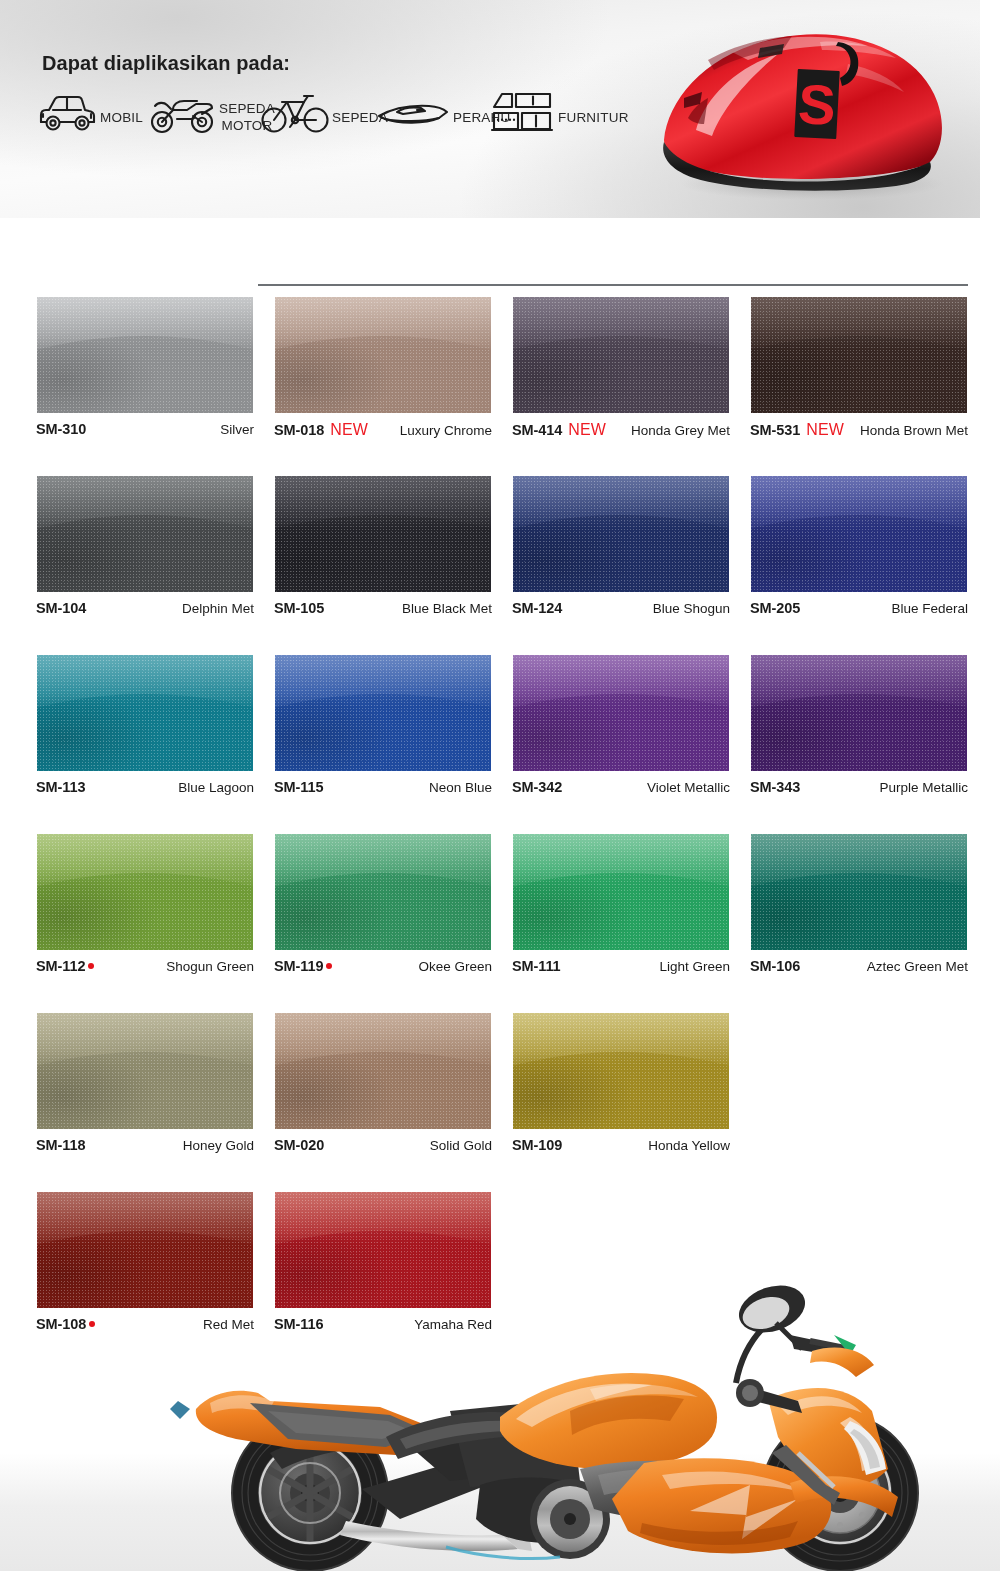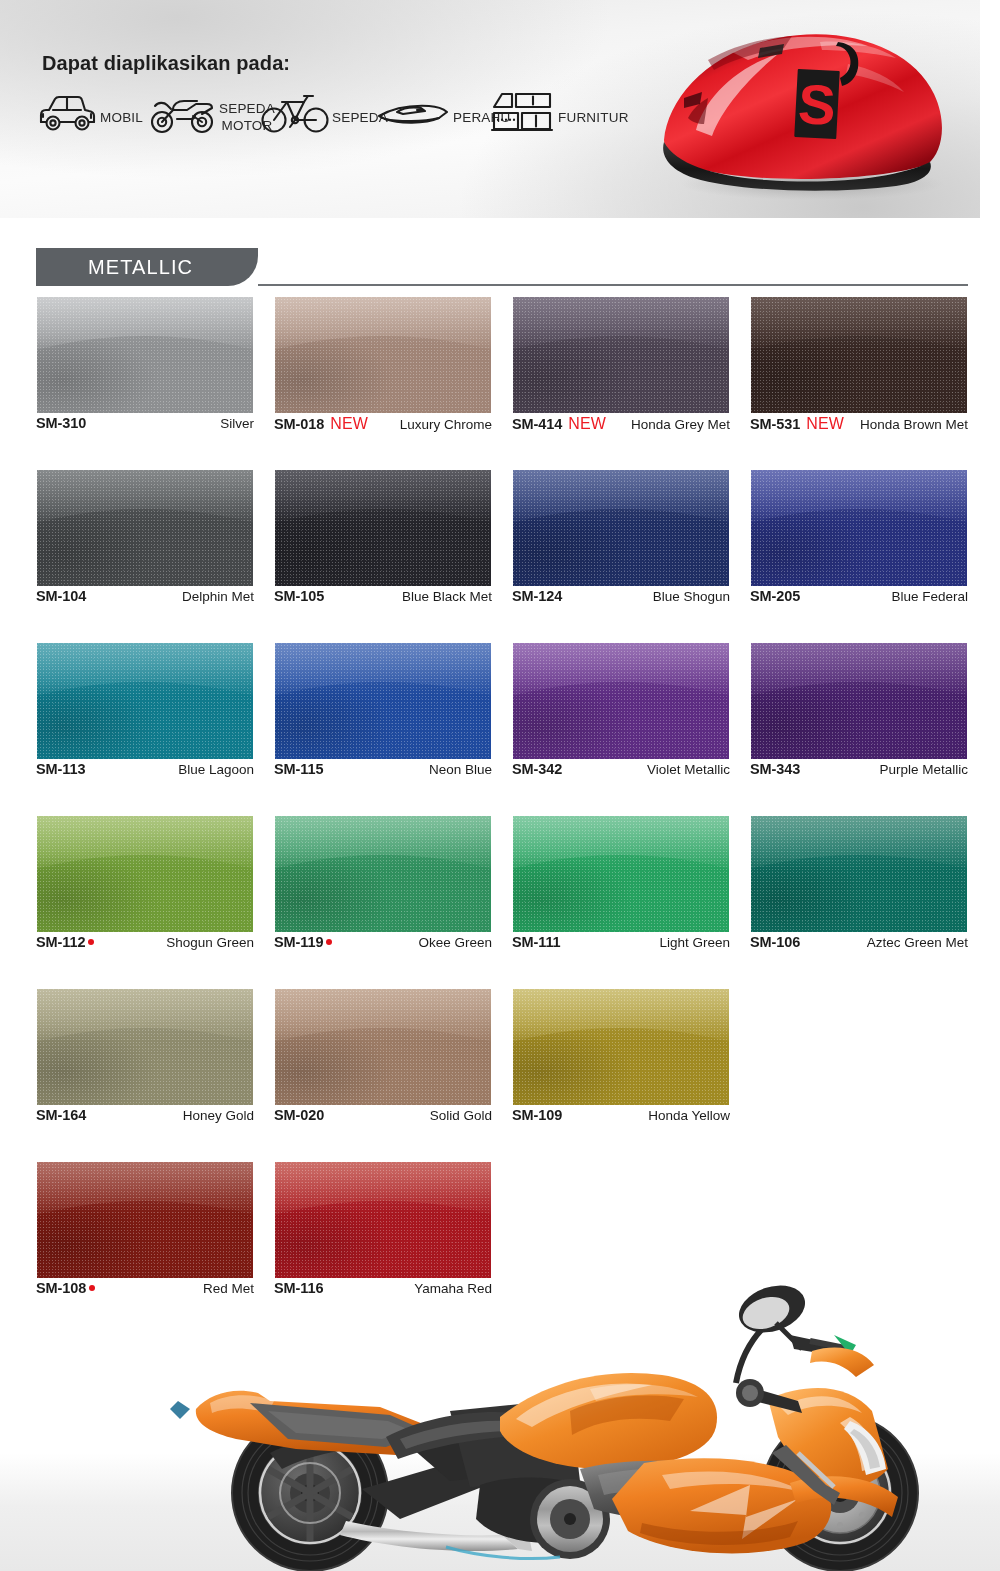--- a/index.html
+++ b/index.html
@@ -132,21 +132,21 @@
       radial-gradient(rgba(255,255,255,0.3) 0.5px, transparent 0.6px);
     background-size: 3px 3px, 4px 4px, 5px 5px;
     background-position: 0 0, 1px 2px, 2px 1px;
   }
   .swatch .topsheen {
     position: absolute; left: 0; right: 0; top: 0; height: 46%;
     background: linear-gradient(180deg, rgba(255,255,255,0.16) 0%, rgba(255,255,255,0) 100%);
   }
 
   .caption {
-    margin-top: 1px;
+    margin-top: 7px;
     display: flex;
     align-items: baseline;
     justify-content: space-between;
     height: 17px;
   }
   .code-wrap { display: flex; align-items: baseline; white-space: nowrap; }
   .code {
     font-size: 14.5px;
     font-weight: bold;
     color: #1c1c1c;
@@ -308,23 +308,20 @@
       <text x="175" y="112" font-family="'Liberation Sans',sans-serif" font-size="56" font-weight="bold" fill="#e8202a" text-anchor="middle" transform="rotate(3 175 92)">S</text>
       <path d="M196 30 C212 32 218 42 216 56 C214 66 208 72 200 74 L198 66 C206 62 210 54 208 46 C206 38 200 34 194 34 Z" fill="#141414"></path>
       <path d="M42 86 L60 80 L58 92 L42 96 Z" fill="#2a0208" opacity="0.7"></path>
       <path d="M118 36 L142 32 L140 42 L116 46 Z" fill="#1c1c1c" opacity="0.85"></path>
     </svg>
   </div>
 
 </div>
 
 <div class="section-band">
-  <div class="section-tab">
-    <span class="section-tab-label">METALLIC</span>
-  </div>
   <div class="section-rule"></div>
 </div>
 
 <div class="grid" id="grid">
     <div class="grid-row">
       <div class="cell">
         <div class="swatch">
           <div class="base" style="background: linear-gradient(178deg, rgb(194, 196, 198) 0%, rgb(141, 143, 145) 52%, rgb(141, 143, 145) 74%, rgb(112, 114, 116) 100%);"></div>
           <div class="arc" style="background: linear-gradient(rgb(141, 143, 145) 0%, rgb(141, 143, 145) 34%, rgb(112, 114, 116) 100%);"></div>
           <div class="pocket"></div>
@@ -579,21 +576,21 @@
       <div class="cell">
         <div class="swatch">
           <div class="base" style="background: linear-gradient(178deg, rgb(179, 174, 141) 0%, rgb(141, 138, 108) 52%, rgb(141, 138, 108) 74%, rgb(118, 114, 86) 100%);"></div>
           <div class="arc" style="background: linear-gradient(rgb(141, 138, 108) 0%, rgb(141, 138, 108) 34%, rgb(118, 114, 86) 100%);"></div>
           <div class="pocket"></div>
           <div class="grain"></div>
           <div class="topsheen"></div>
         </div>
         <div class="caption">
           <div class="code-wrap">
-            <span class="code">SM-164</span>
+            <span class="code">SM-118</span>
           </div>
           <span class="cname">Honey Gold</span>
         </div>
       </div>
       <div class="cell">
         <div class="swatch">
           <div class="base" style="background: linear-gradient(178deg, rgb(191, 162, 140) 0%, rgb(155, 122, 100) 52%, rgb(155, 122, 100) 74%, rgb(131, 98, 80) 100%);"></div>
           <div class="arc" style="background: linear-gradient(rgb(155, 122, 100) 0%, rgb(155, 122, 100) 34%, rgb(131, 98, 80) 100%);"></div>
           <div class="pocket"></div>
           <div class="grain"></div>

